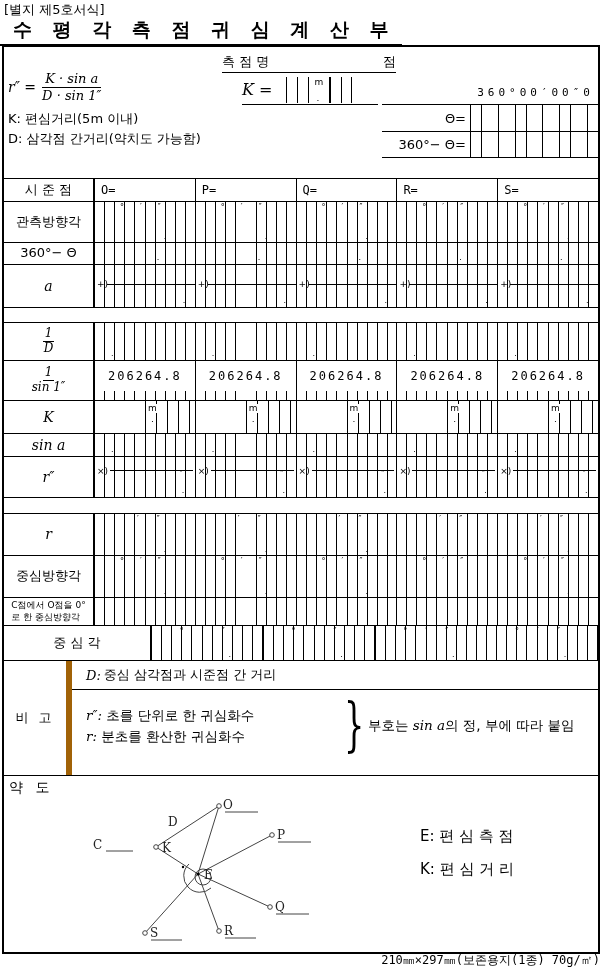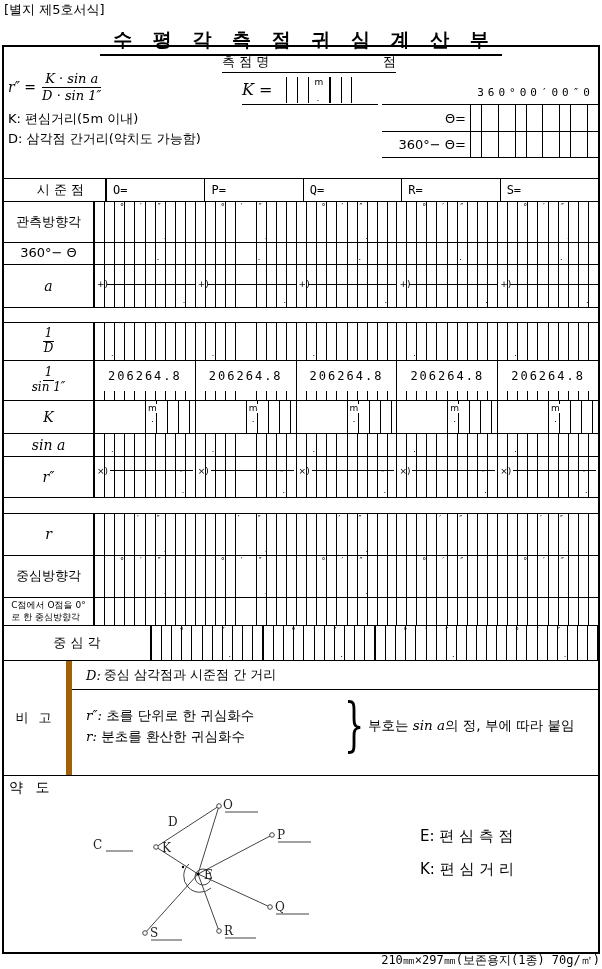--- a/index.html
+++ b/index.html
@@ -1,20 +1,20 @@
 <!DOCTYPE html>
 <html><head>
 <meta charset="utf-8">
 <style>
   html,body{margin:0;padding:0;background:#888;}
   *{box-sizing:border-box;}
   .page{position:relative;width:602px;height:969px;background:#fff;color:#000;
         font-family:"DejaVu Sans","Liberation Sans",sans-serif;margin:0 auto;overflow:hidden;}
   .form-tag{position:absolute;left:4px;top:1px;font-size:13px;}
-  .doc-title{position:absolute;left:0;right:0;top:27px;text-align:center;}
+  .doc-title{position:absolute;left:0;right:0;top:17px;}
   .doc-title span{display:inline-block;font-size:19px;font-weight:bold;letter-spacing:7px;
         border-bottom:2px solid #000;padding:0 6px 1px 13px;}
   .main-box{position:absolute;left:2px;top:45px;width:598px;height:909px;border:2px solid #000;}
 
   
   .top-sec{position:relative;width:100%;height:132px;border-bottom:1px solid #000;}
   .formula{position:absolute;left:4px;top:24px;display:flex;align-items:center;
         font-family:"DejaVu Serif","Liberation Serif",serif;font-style:italic;font-size:14px;}
   .formula .frac{display:inline-flex;flex-direction:column;align-items:center;margin-left:6px;font-size:13px;}
   .formula .frac .fn{border-bottom:1px solid #000;padding:0 3px 1px;}
@@ -172,21 +172,21 @@
               <div class="w2"></div>
               <div></div>
               <div class="w2"></div>
               <div></div>
           </div>
         </div>
       </div>
     </div>
 
     <div>
-      <div class="trow head" style="height:22px;border-top:none;margin-left:12px;">
+      <div class="trow head" style="height:22px;border-top:none;">
         <div class="tlabel">시 준 점</div>
         <div class="tcells">
           <div class="cgroup chead">
               <span>O=</span>
             </div>
           <div class="cgroup chead">
               <span>P=</span>
             </div>
           <div class="cgroup chead">
               <span>Q=</span>

